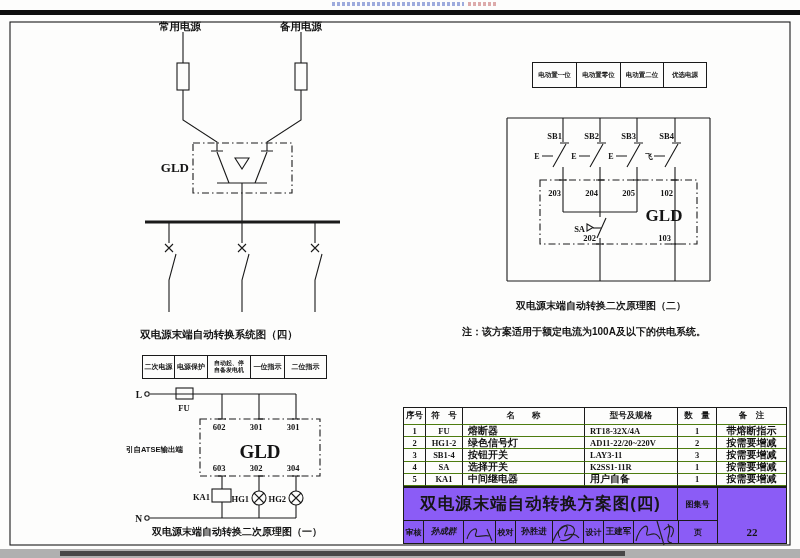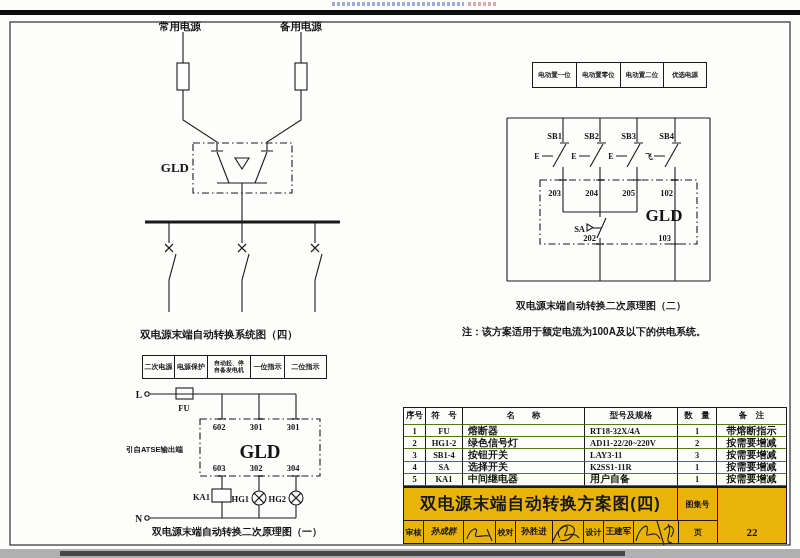--- a/index.html
+++ b/index.html
@@ -23,21 +23,21 @@
        grid-template-rows:17px repeat(5,12.2px);box-sizing:border-box;background:#fdfdfc;}
   .mat>div{border-right:1px solid #1a1a1a;border-bottom:1px solid #4d7c0f;display:flex;
            align-items:center;justify-content:center;font-weight:700;overflow:hidden;box-sizing:border-box;}
   .mat>div:nth-child(6n){border-right:none;}
   .hc{font-size:8.5px;}
   .bc{font-size:10px;}
   .lft{justify-content:flex-start !important;padding-left:5px;}
   .lat{font-family:"Liberation Serif",serif;font-size:8.5px;}
   
   .tb{position:absolute;left:403px;top:487px;width:384px;height:57px;border:1px solid #1a1a1a;
-      box-sizing:border-box;background:#eab308;}
+      box-sizing:border-box;background:#8b5cf6;}
   .tb .cell{position:absolute;display:flex;align-items:center;justify-content:center;
             font-weight:700;border-right:1px solid #1a1a1a;box-sizing:border-box;overflow:visible;}
   .row1{top:0;height:33px;border-bottom:1px solid #1a1a1a;}
   .row2{top:33px;height:22px;}
   .ttl{font-size:16.5px;letter-spacing:1px;}
   .lab8{font-size:8px;}
   .nam{font-size:8.5px;}
   .num{font-family:"Liberation Serif",serif;font-size:11px;}
   
   svg.overlay{position:absolute;left:0;top:0;z-index:5;pointer-events:none;}

